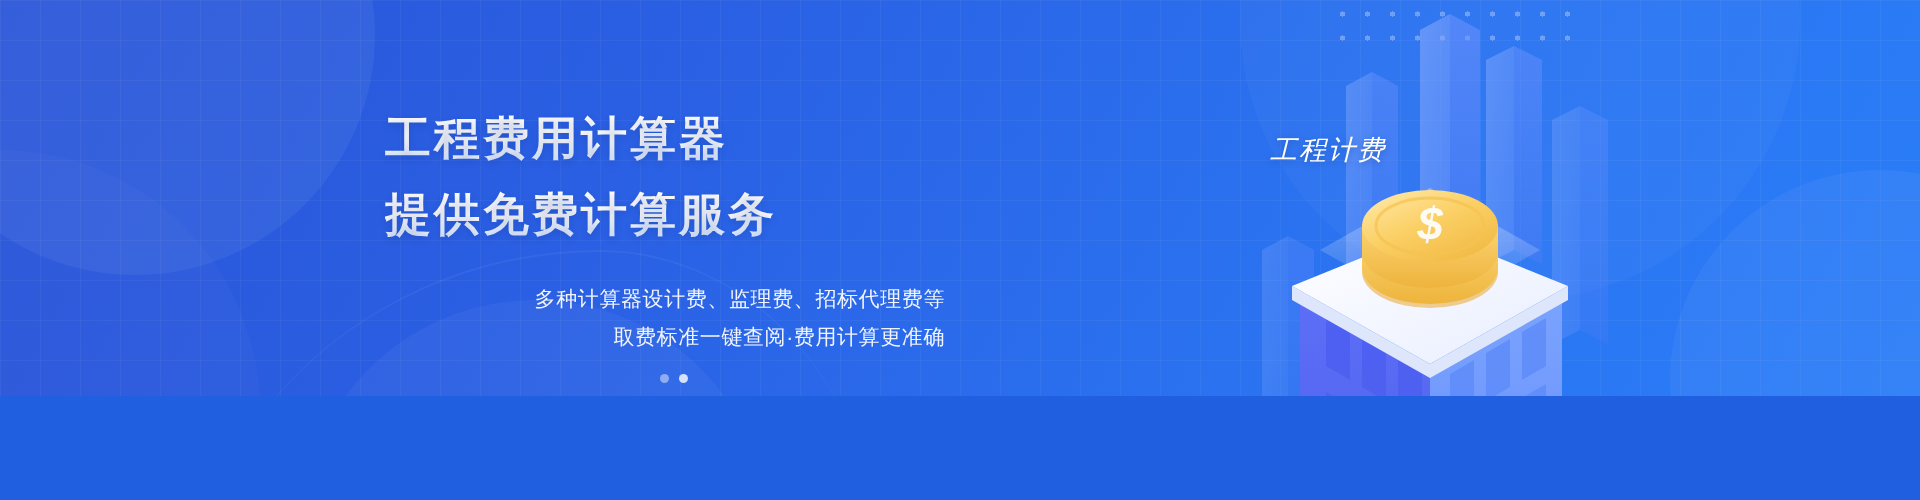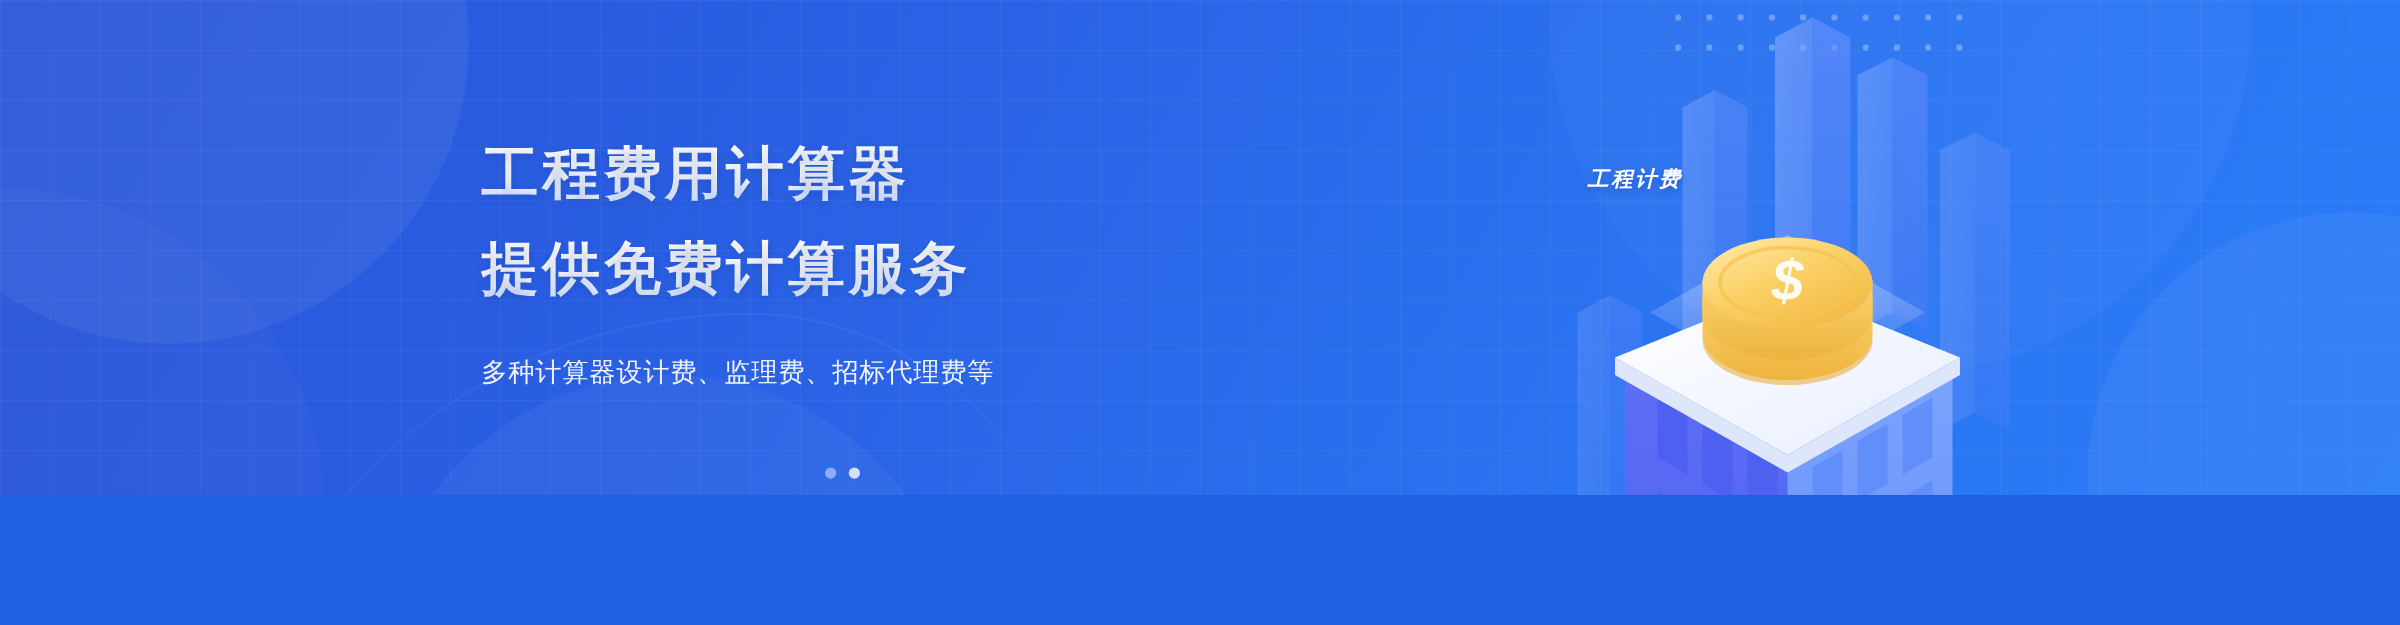--- a/index.html
+++ b/index.html
@@ -106,20 +106,21 @@
   .headline-line2 { margin-top: 20px; }
 
   .subtitle {
     margin-top: 38px;
     font-size: 21px;
     line-height: 38px;
     color: rgba(255,255,255,0.93);
     letter-spacing: 0.6px;
     white-space: nowrap;
     font-weight: 400;
+    text-align: right;
   }
 
   
   .dots {
     position: absolute;
     left: 660px;
     bottom: 13px;
     display: flex;
     gap: 10px;
   }
@@ -137,22 +138,22 @@
     top: 0;
     width: 560px;
     height: 500px;
   }
   .illustration svg { display: block; width: 100%; height: 100%; }
 
   .badge-label {
     position: absolute;
     left: 120px;
     top: 132px;
-    font-size: 17px;
-    font-weight: 700;
+    font-size: 27px;
+    font-weight: 400;
     font-style: italic;
     color: #ffffff;
     letter-spacing: 2px;
     text-shadow: 0 2px 6px rgba(15,45,120,0.35);
     white-space: nowrap;
   }
 </style>
 </head>
 <body>
 
@@ -164,20 +165,21 @@
   <div class="blob blob-right-top"></div>
   <div class="blob blob-right"></div>
   <div class="swoosh"></div>
   <div class="grid-overlay"></div>
   <div class="dot-grid"></div>
 
   <div class="content">
     <div class="headline">工程费用计算器</div>
     <div class="headline headline-line2">提供免费计算服务</div>
     <div class="subtitle">多种计算器设计费、监理费、招标代理费等</div>
+    <div class="subtitle" style="margin-top:0">取费标准一键查阅·费用计算更准确</div>
   </div>
 
   <div class="dots">
     <div class="dot"></div>
     <div class="dot active"></div>
   </div>
 
   <div class="illustration">
     <svg viewBox="0 0 560 500" xmlns="http://www.w3.org/2000/svg">
       <defs>

